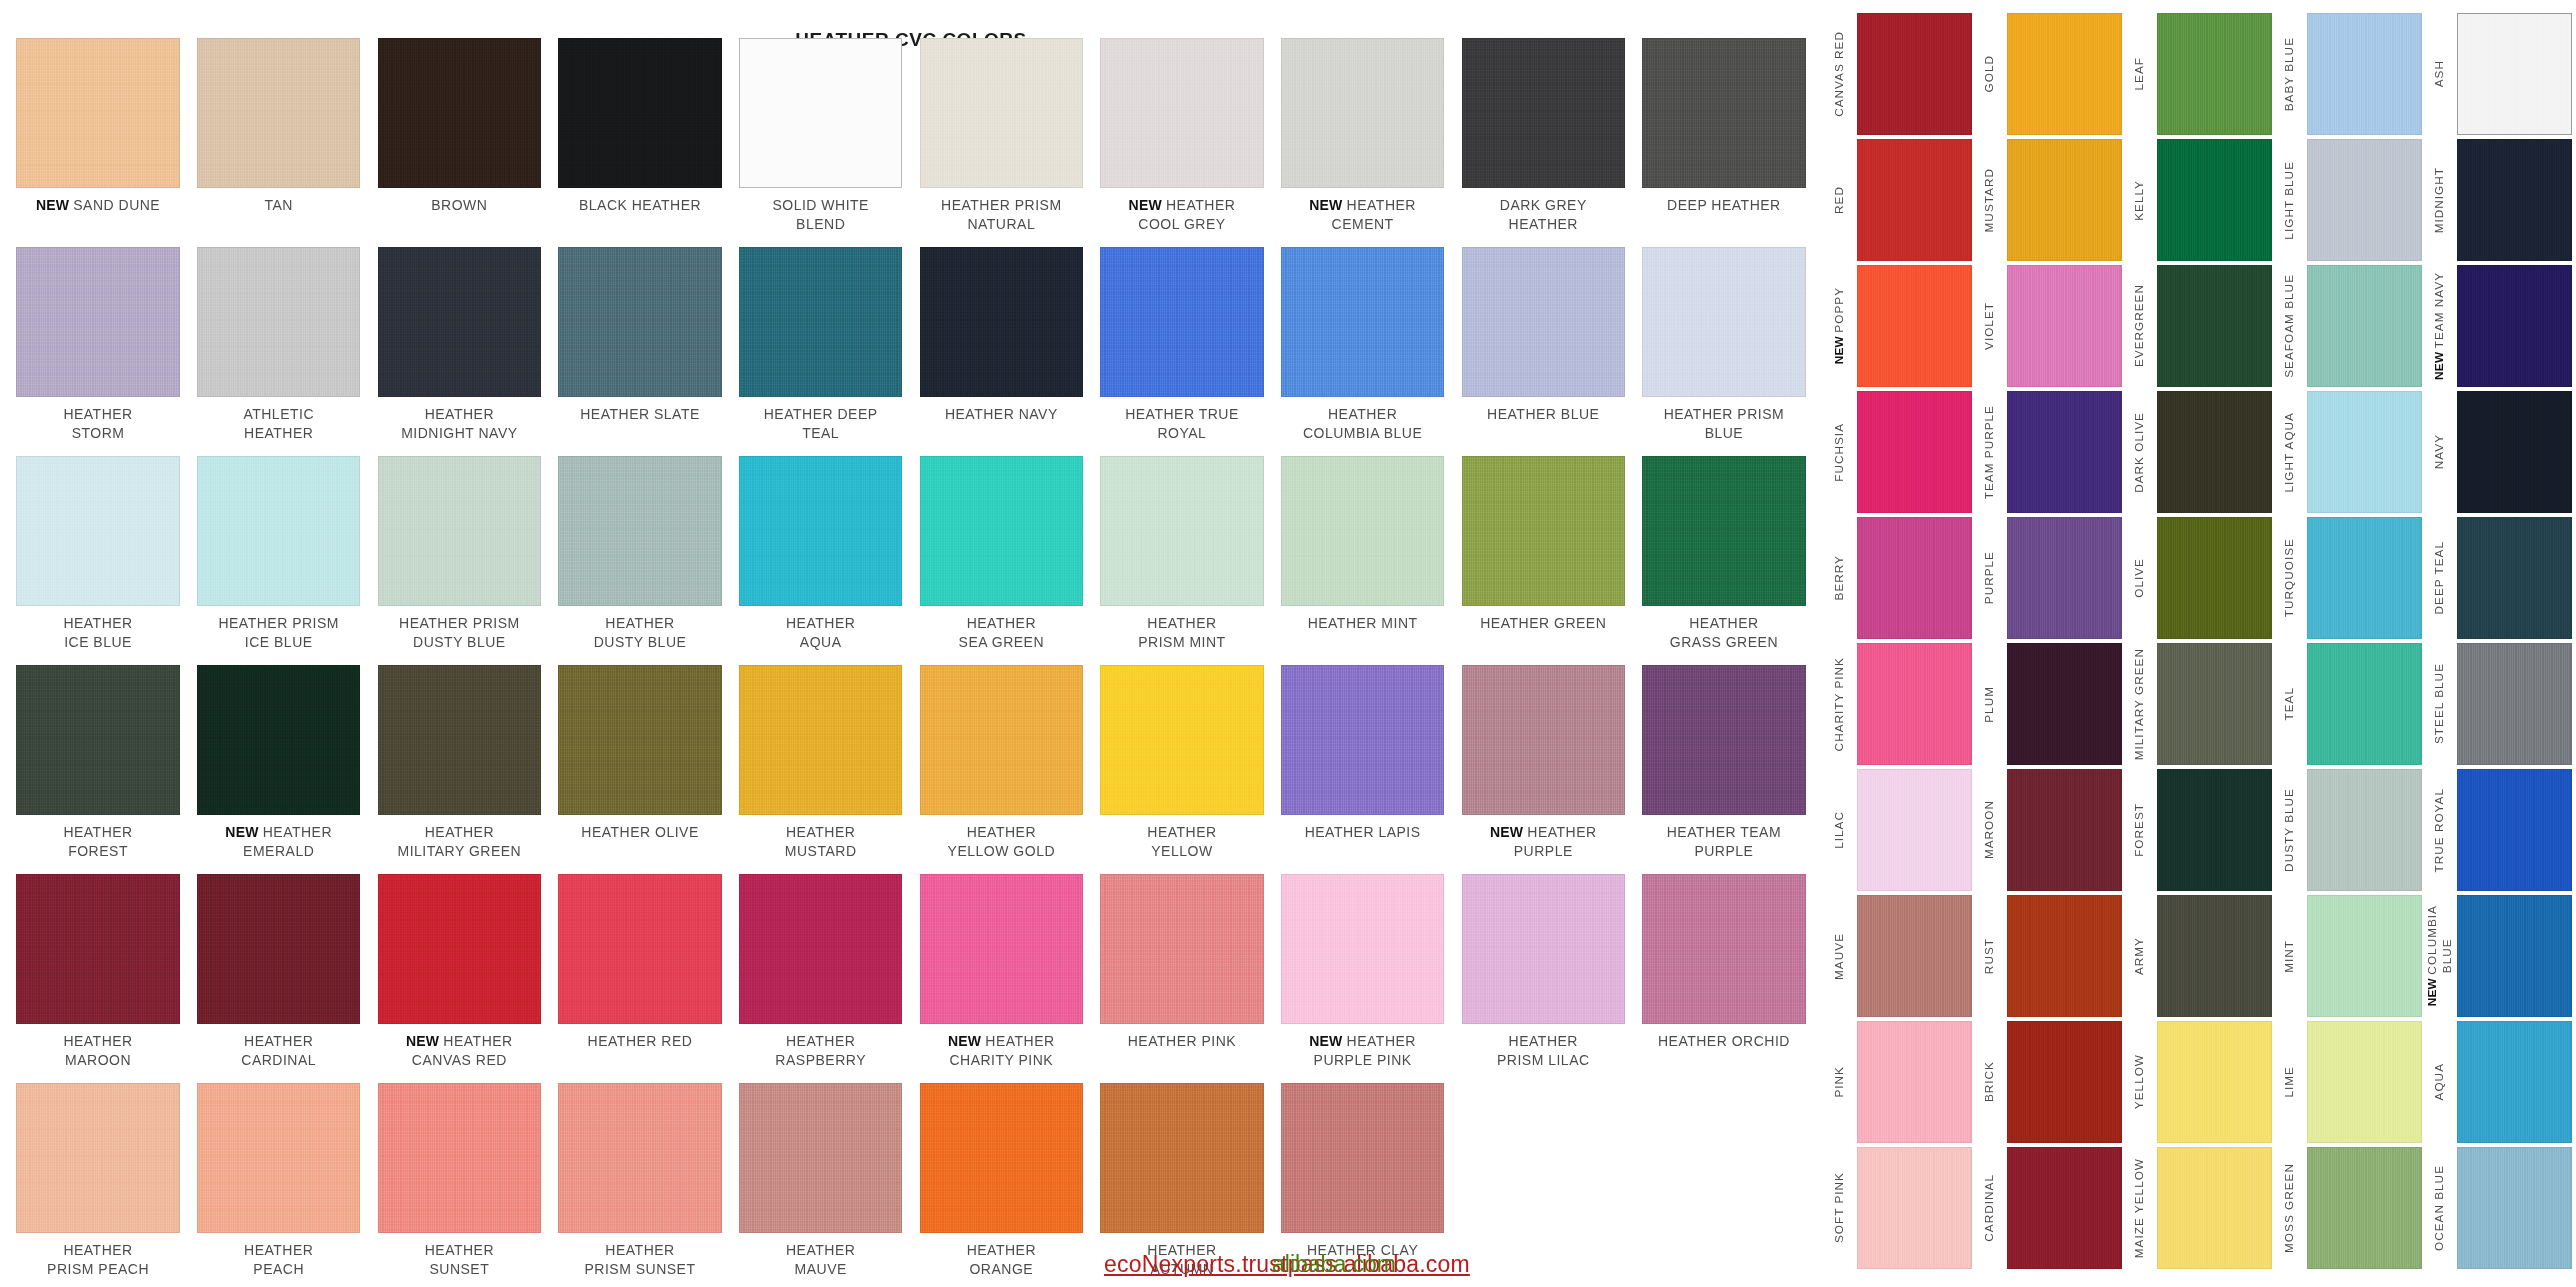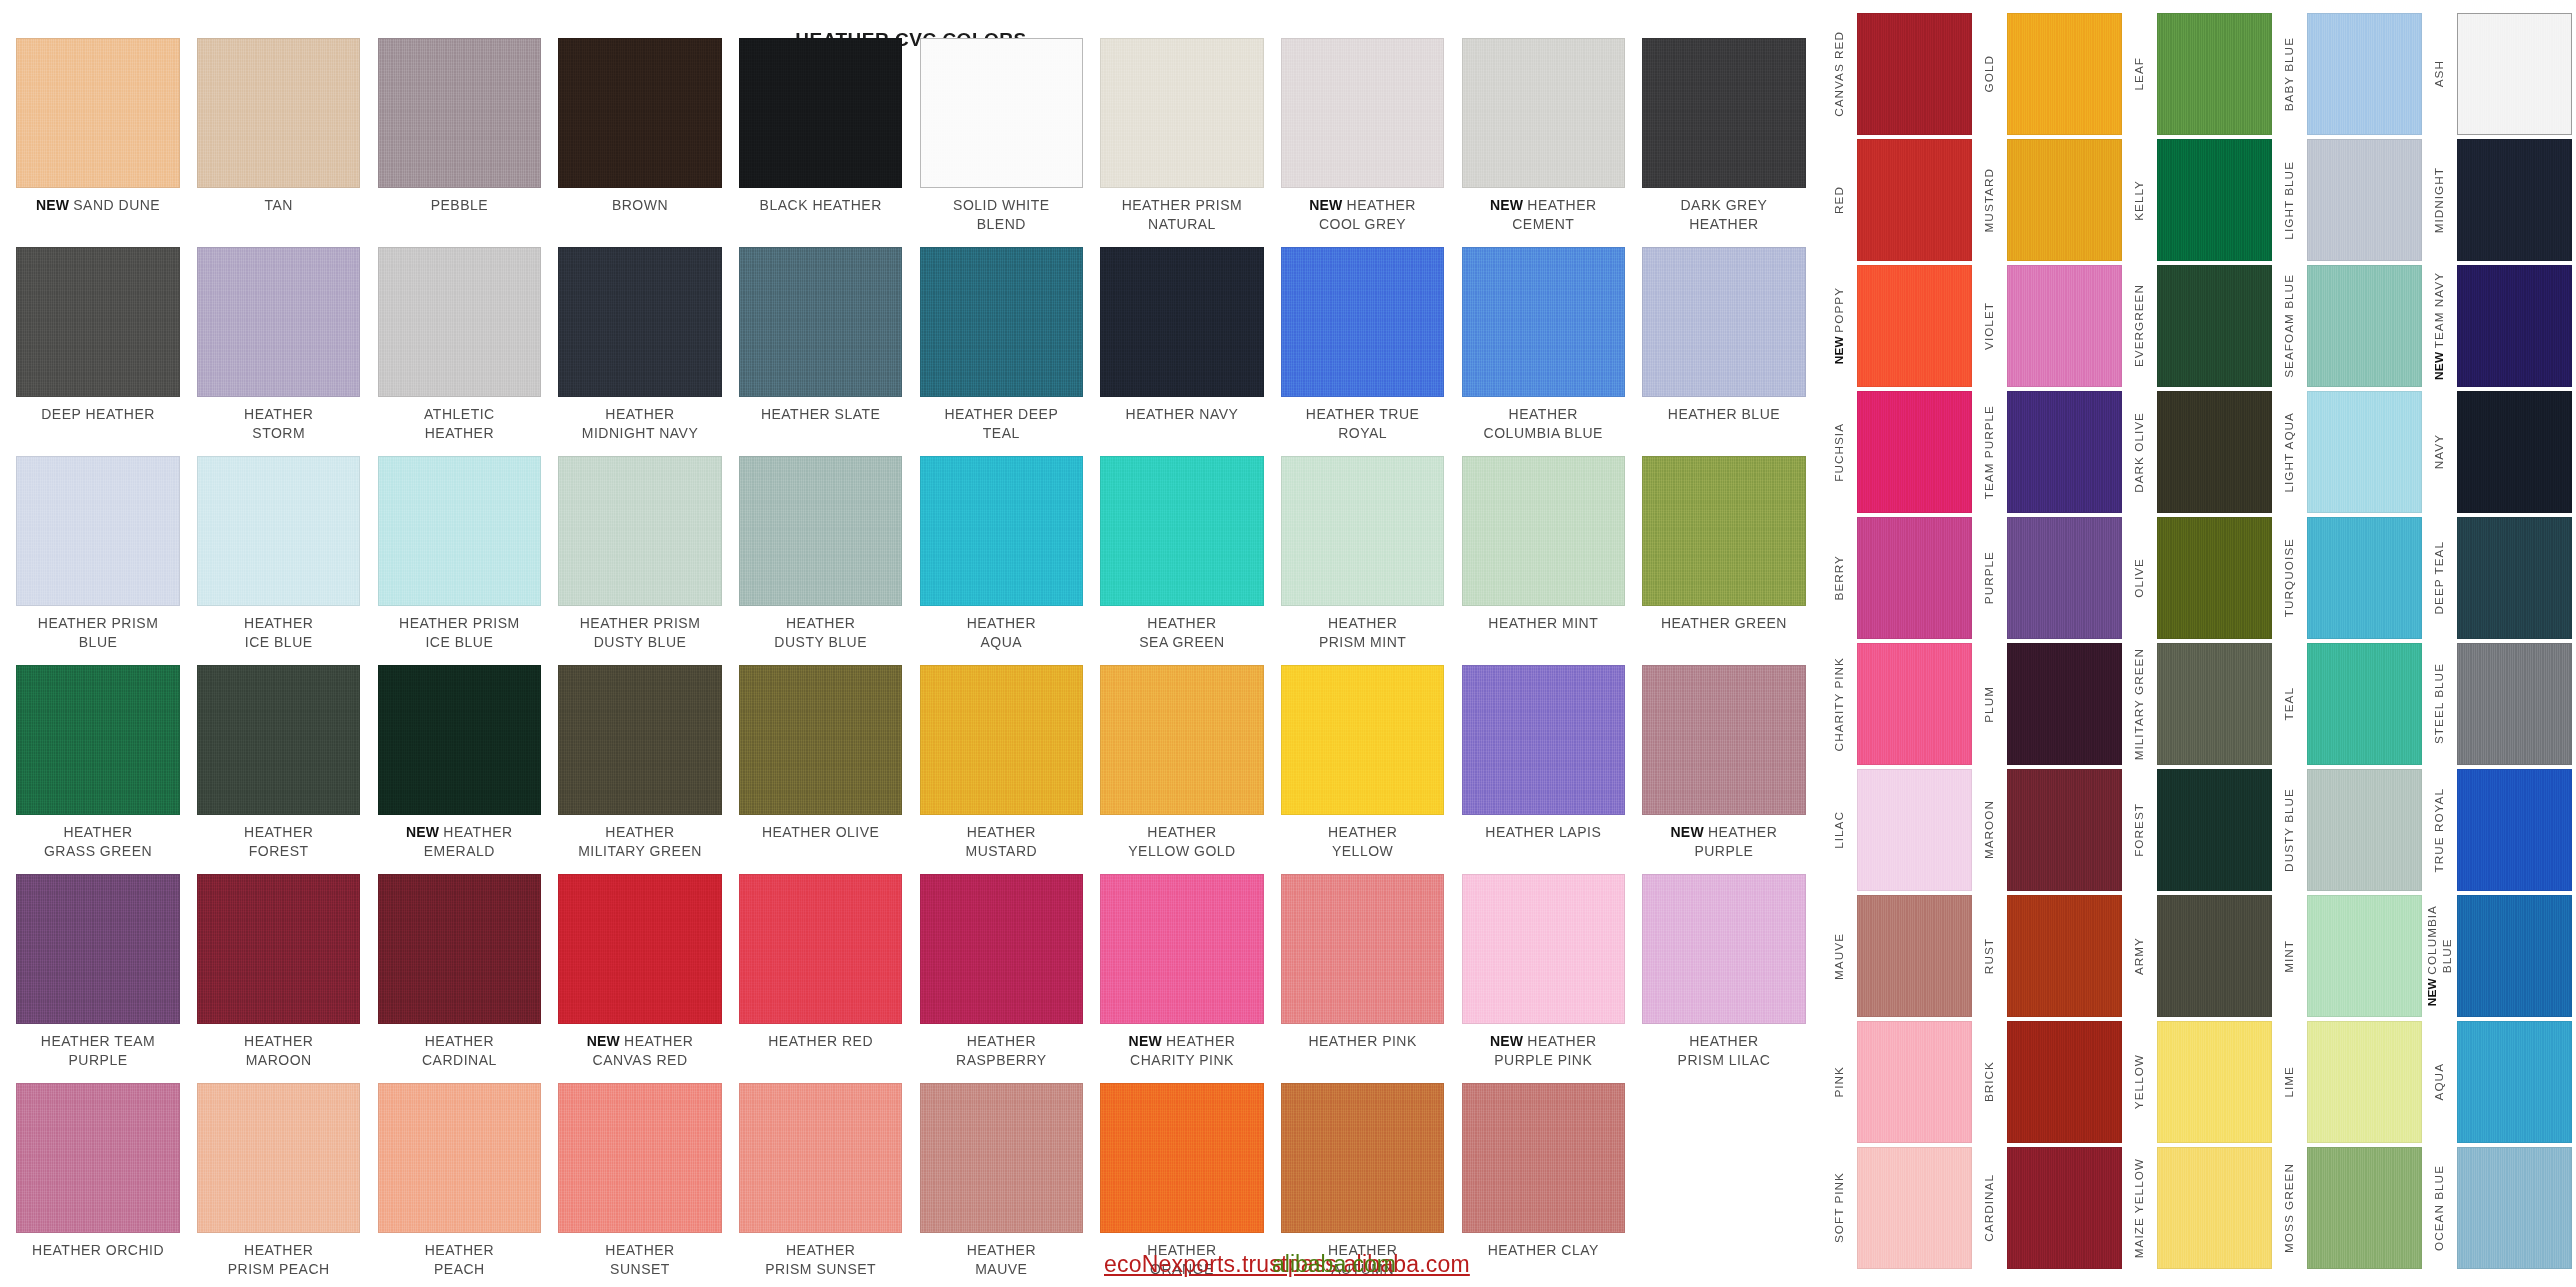--- a/index.html
+++ b/index.html
@@ -170,24 +170,20 @@
     <div id="heather-grid">
         <div class="swatch-cell">
           <div class="swatch-chip" style="background: rgb(239, 193, 148);"></div>
           <div class="swatch-label"><span class="new-tag">NEW </span>SAND DUNE</div>
         </div>
         <div class="swatch-cell">
           <div class="swatch-chip" style="background: rgb(220, 195, 169);"></div>
           <div class="swatch-label">TAN</div>
         </div>
         <div class="swatch-cell">
-          <div class="swatch-chip" style="background: rgb(161, 147, 154);"></div>
-          <div class="swatch-label">PEBBLE</div>
-        </div>
-        <div class="swatch-cell">
           <div class="swatch-chip" style="background: rgb(46, 32, 25);"></div>
           <div class="swatch-label">BROWN</div>
         </div>
         <div class="swatch-cell">
           <div class="swatch-chip" style="background: rgb(22, 24, 26);"></div>
           <div class="swatch-label">BLACK HEATHER</div>
         </div>
         <div class="swatch-cell">
           <div class="swatch-chip white-chip" style="background: rgb(251, 251, 251);"></div>
           <div class="swatch-label">SOLID WHITE

